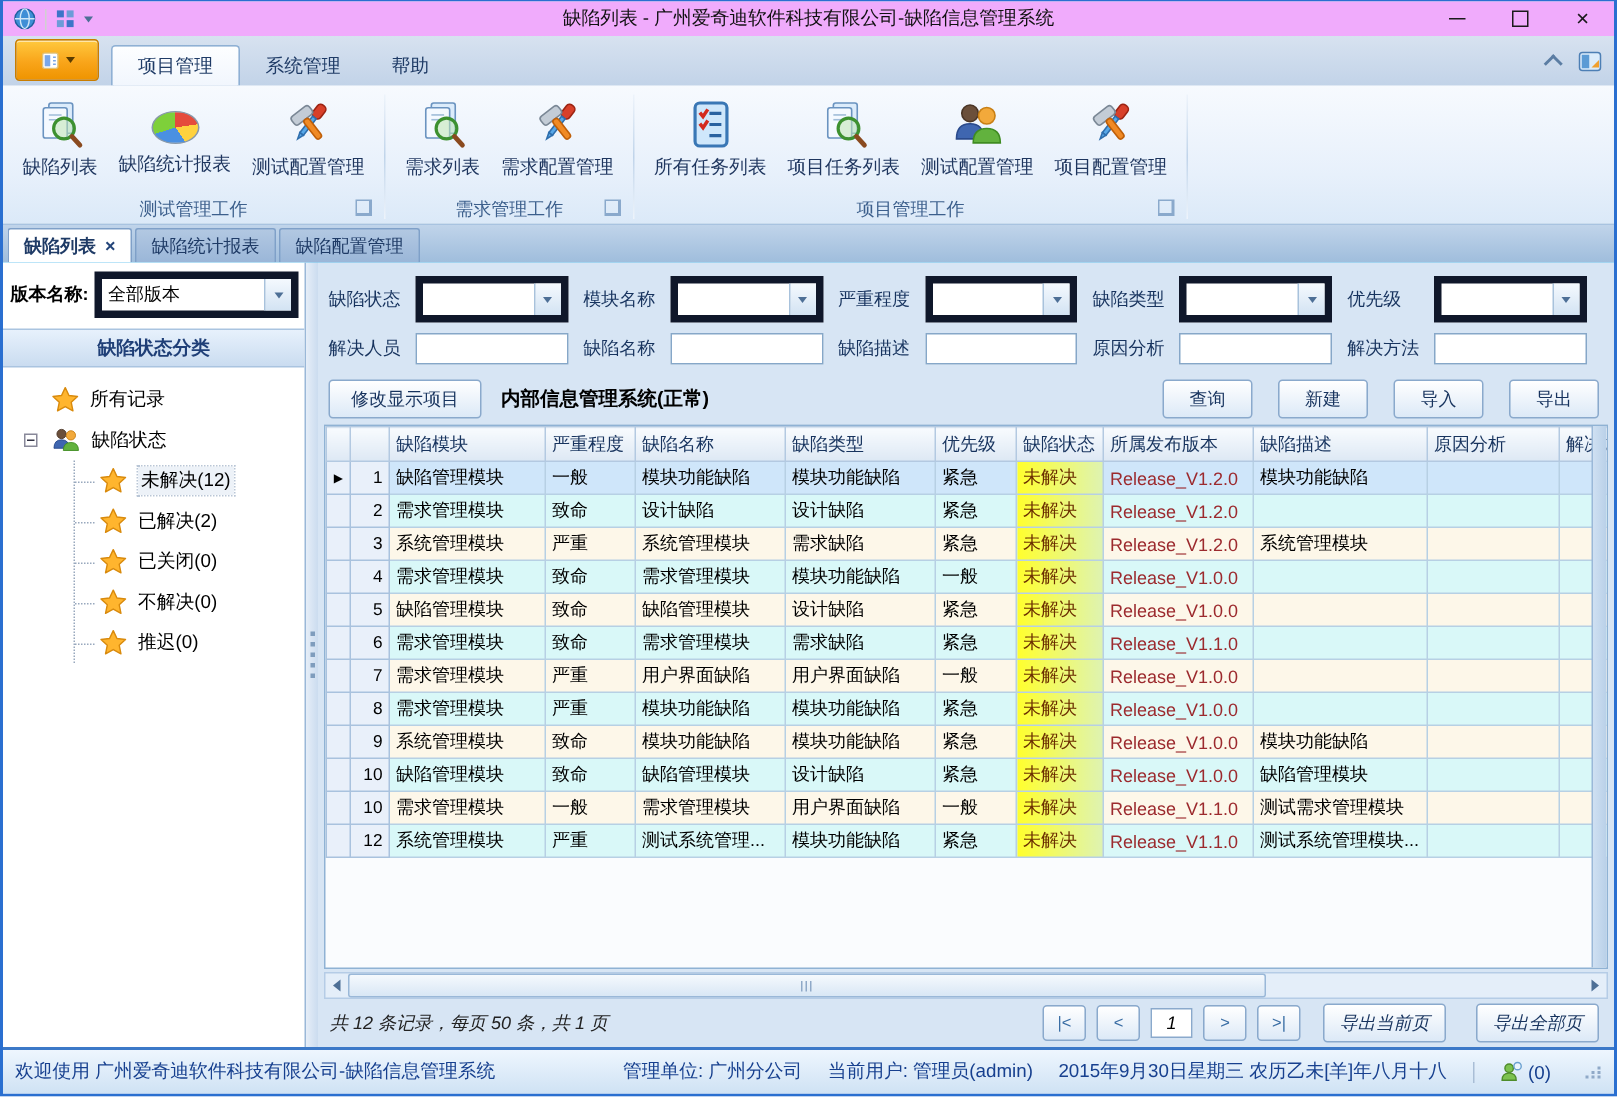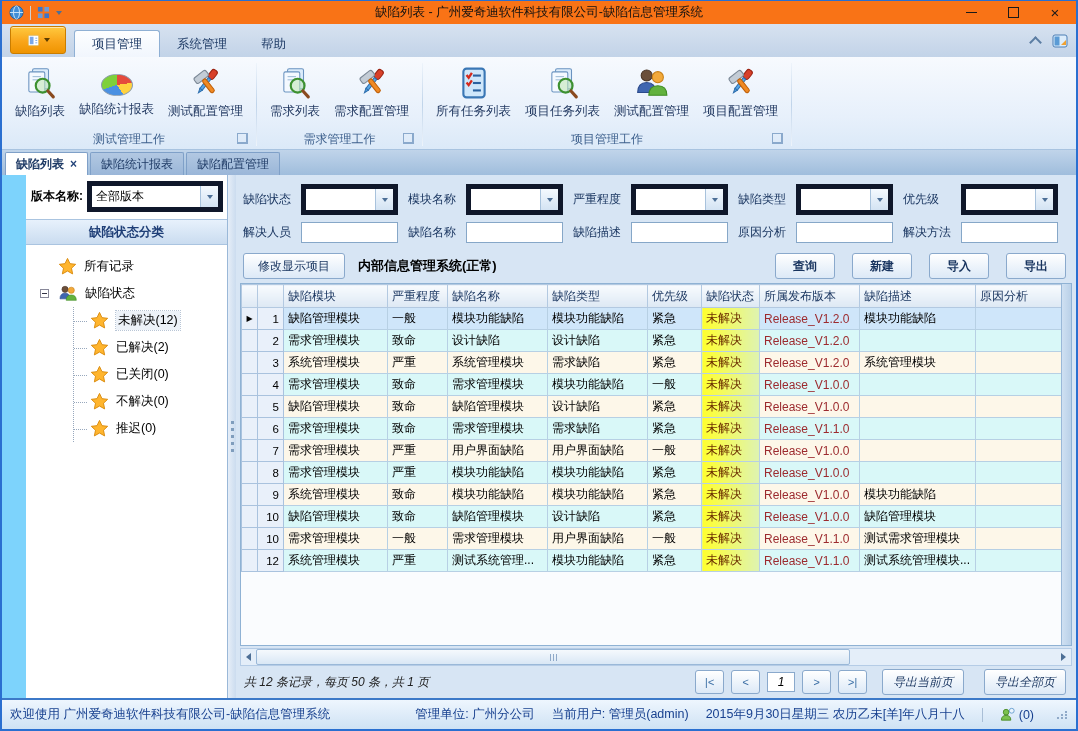--- a/index.html
+++ b/index.html
@@ -5,21 +5,21 @@
   html,body{margin:0;padding:0;}
   body{
     width:1078px;height:731px;position:relative;overflow:hidden;
     font-family:"Liberation Sans","DejaVu Sans",sans-serif;font-size:12px;
     background:#fff;-webkit-font-smoothing:antialiased;
   }
   .window{position:absolute;inset:0;display:flex;flex-direction:column;
     border:2px solid #2a6fd0;border-top-width:1px;background:#fff;}
 
   
-  .titlebar{flex:none;height:23px;background:#f97316;display:flex;align-items:center;
+  .titlebar{flex:none;height:23px;background:#f0abfc;display:flex;align-items:center;
     padding:0 0 0 7px;position:relative;}
   .tb-left{display:flex;align-items:center;gap:6px;z-index:2;}
   .tb-sep{width:1px;height:14px;background:#d0d0d0;}
   .tb-title{position:absolute;left:0;right:0;text-align:center;color:#111;
     font-size:12.5px;pointer-events:none;white-space:nowrap;}
   .tb-controls{margin-left:auto;display:flex;z-index:2;}
   .tb-controls>span{width:42px;height:22px;display:flex;align-items:center;justify-content:center;color:#1a1a1a;}
   .glyph-min{width:11px;height:1px;background:#1a1a1a;display:inline-block;}
   .glyph-max{width:9px;height:9px;border:1px solid #1a1a1a;display:inline-block;}
   .glyph-close{font-size:15px;line-height:1;}
@@ -62,21 +62,21 @@
   
   .doctabs{flex:none;height:25px;background:linear-gradient(#c0d4ea,#9fbddc);
     display:flex;align-items:flex-end;padding-left:3px;gap:2px;}
   .dtab{height:22px;padding:0 10px;display:flex;align-items:center;gap:6px;
     background:linear-gradient(#b2c8e2,#9ab6d8);border:1px solid #7fa0c8;border-bottom:none;
     border-radius:2px 2px 0 0;color:#1f3b66;white-space:nowrap;}
   .dtab.active{background:#fff;font-weight:600;}
   .dtab .x{font-size:12px;color:#24457a;font-weight:700;line-height:1;}
 
   
-  .content{flex:1;min-height:0;display:flex;background:#7dd3fc;padding-left:24px;}
+  .content{flex:1;min-height:0;display:flex;background:#0ea5e9;}
   .sidepanel{flex:none;width:201px;background:#fff;border-right:1px solid #9ab8d8;
     display:flex;flex-direction:column;overflow:hidden;}
   .verrow{display:flex;align-items:center;padding:6px 4px 5px 5px;gap:4px;}
   .verlabel{font-weight:700;color:#000;white-space:nowrap;}
   .combo{position:relative;background:#fff;border:5px solid #0f172a;display:flex;height:21px;align-items:stretch;min-width:0;}
   .cval{flex:1;padding:2px 4px;white-space:nowrap;overflow:hidden;color:#000;}
   .cbtn{width:17px;flex:none;background:linear-gradient(#f4f9fe,#d3e3f3);border-left:1px solid #a8c2dc;
     display:flex;align-items:center;justify-content:center;}
   .treehdr{height:24px;margin-top:2px;background:linear-gradient(#e7f1fc,#cadcf0);
     border-top:1px solid #aac4e0;border-bottom:1px solid #aac4e0;
@@ -111,21 +111,21 @@
 
   
   .actionbar{flex:none;height:34px;display:flex;align-items:center;padding:0 10px 0 7px;gap:13px;justify-content:flex-end;}
   .btn{border:1px solid #8aa9cc;border-radius:3px;background:linear-gradient(#ffffff,#dce9f7);
     color:#17335e;font-size:12px;height:24px;display:inline-flex;align-items:center;
     justify-content:center;white-space:nowrap;box-shadow:inset 0 1px 0 #fff;}
   .btn-modify{width:100px;}
   .proj-title{font-weight:700;font-size:13px;color:#000;white-space:nowrap;}
   .ab-spacer{flex:1;}
   .ab-buttons{display:flex;gap:17px;}
-  .ab-buttons .btn{width:58px;font-weight:bold;}
+  .ab-buttons .btn{width:58px;}
 
   
   .grid-wrap{flex:1;min-height:0;margin:0 4px;position:relative;
     border:1px solid #8fb2d4;background:#fafcfe;overflow:hidden;}
   .vscroll{position:absolute;top:0;right:0;bottom:0;width:9px;
     background:linear-gradient(90deg,#cfe0f2,#b9d0e8);border-left:1px solid #9ab8d8;}
   table#grid-table{border-collapse:collapse;table-layout:fixed;width:862px;font-size:12px;}
   #grid-table th{height:22px;background:linear-gradient(#f8fbfe,#dde8f4);
     border:1px solid #b3c9e1;color:#17335e;font-weight:400;text-align:left;
     padding:0 4px;white-space:nowrap;overflow:hidden;}

